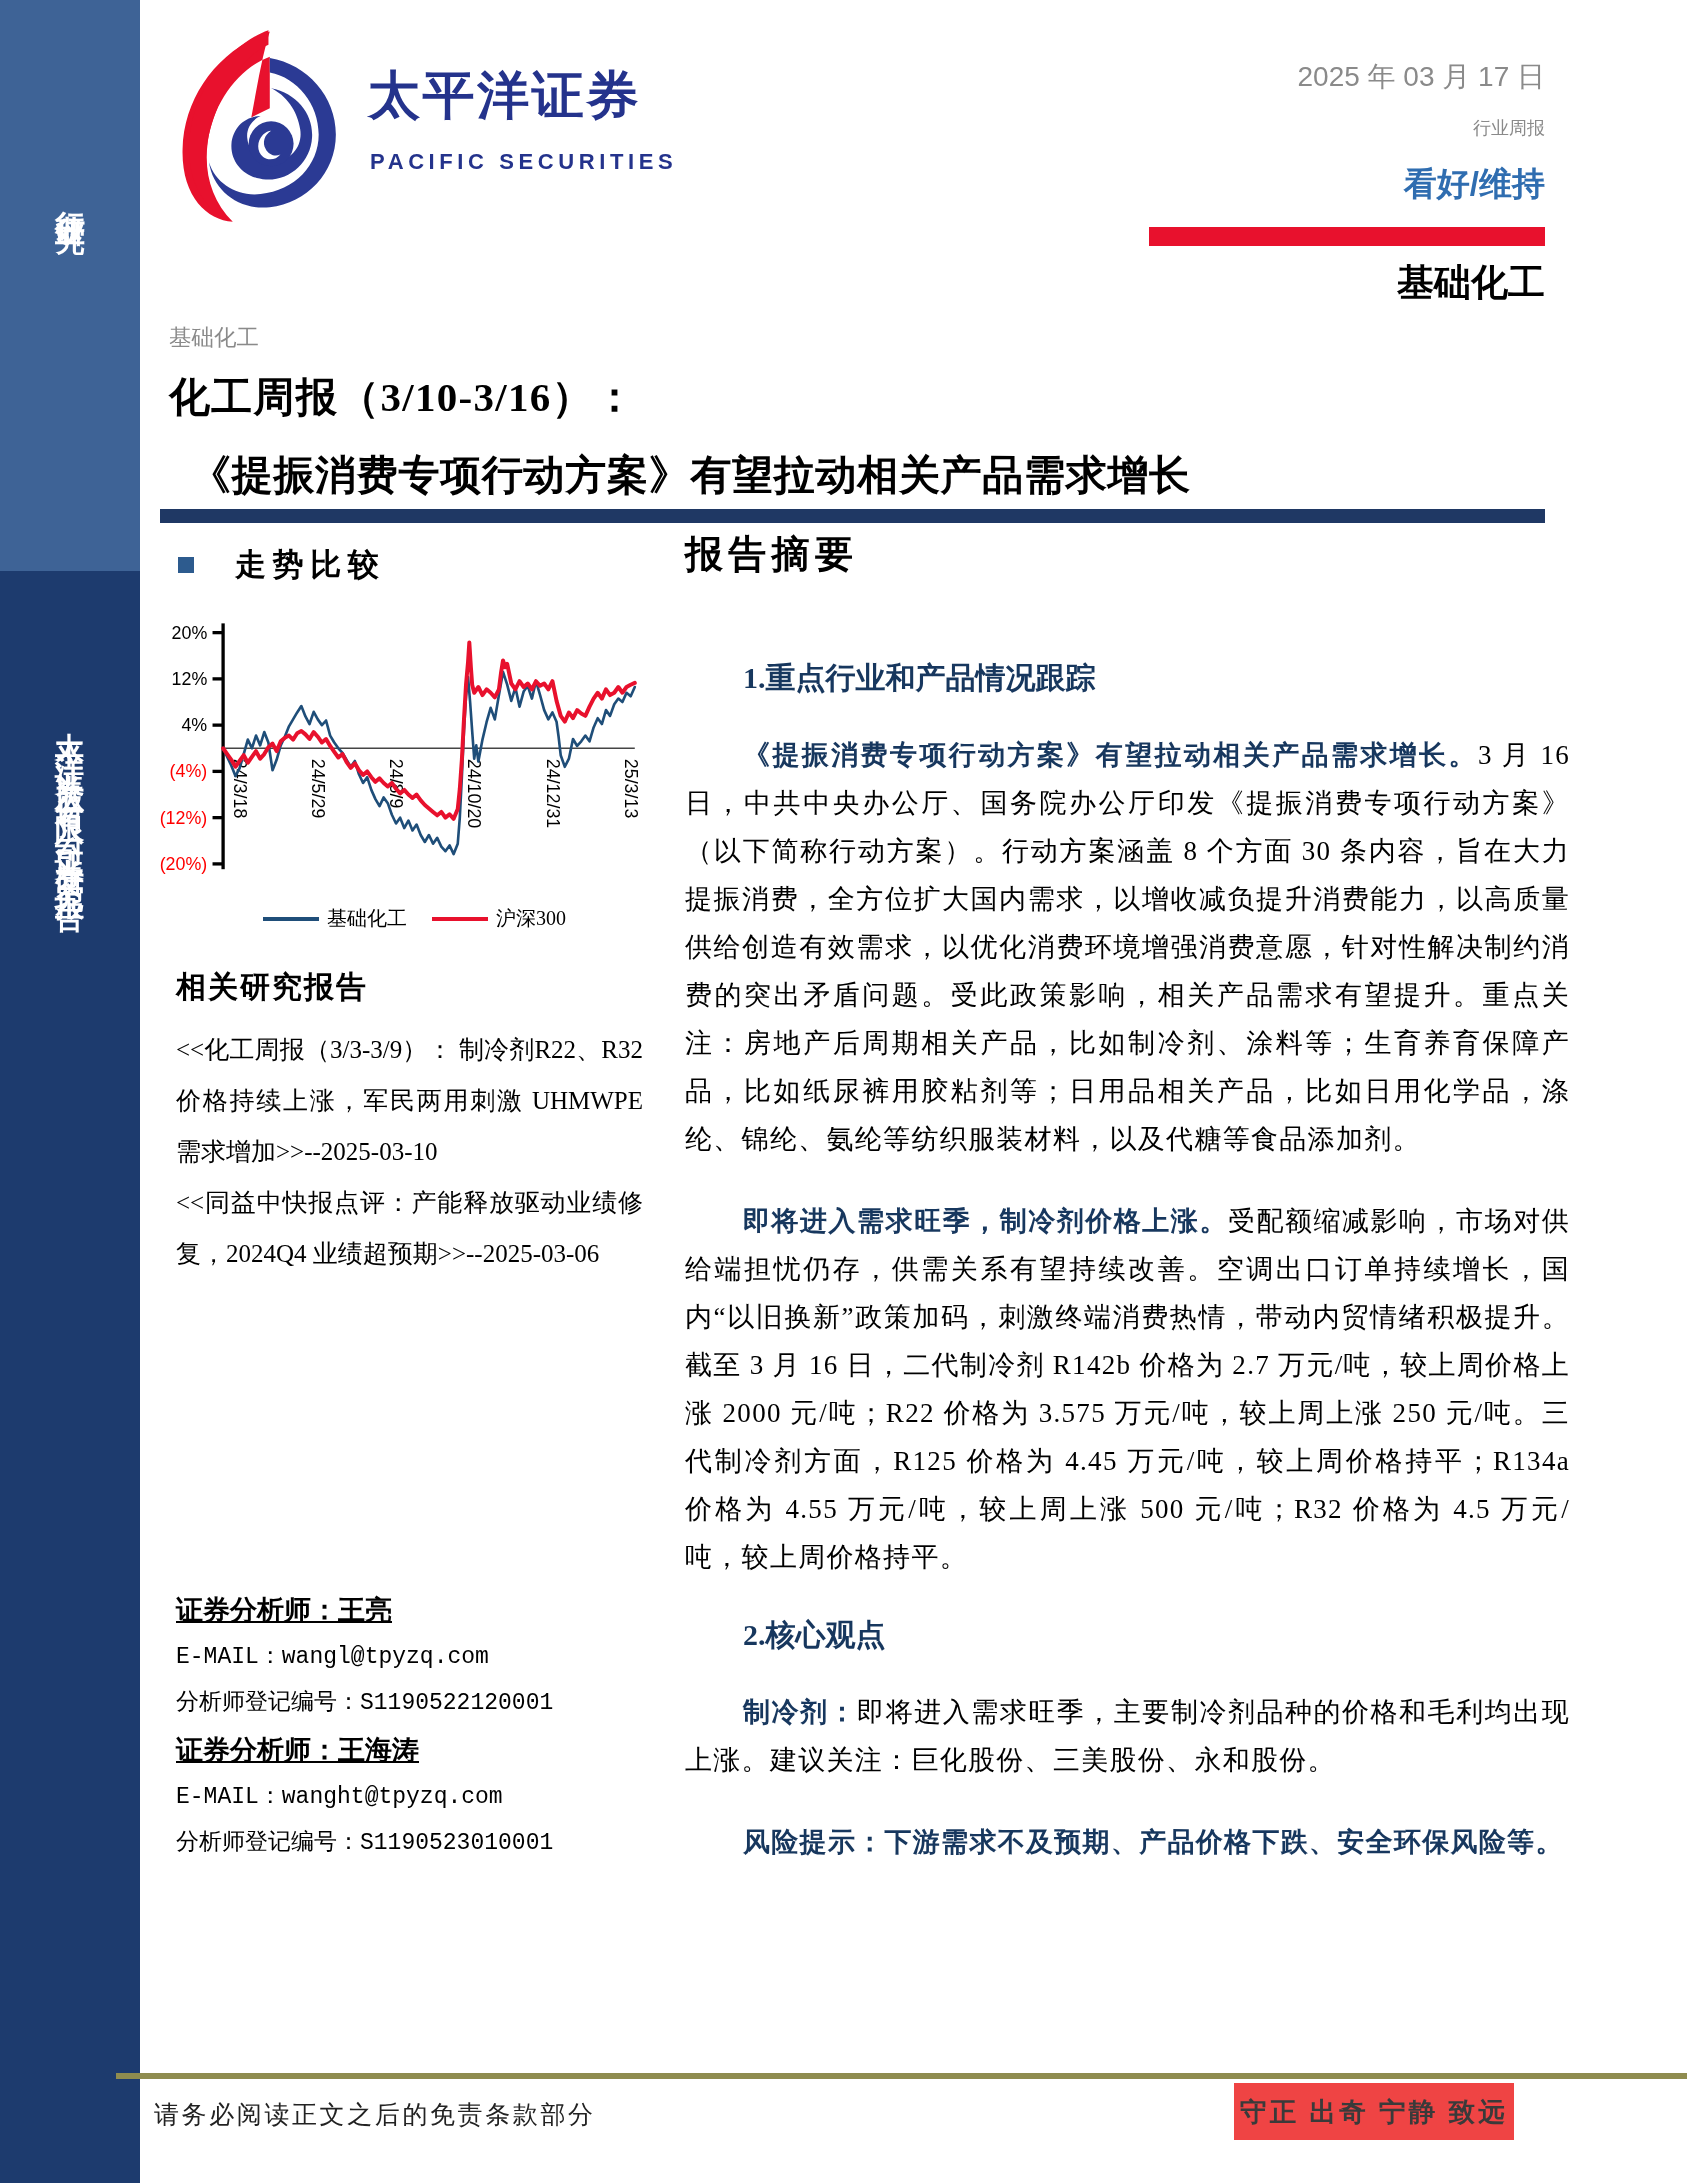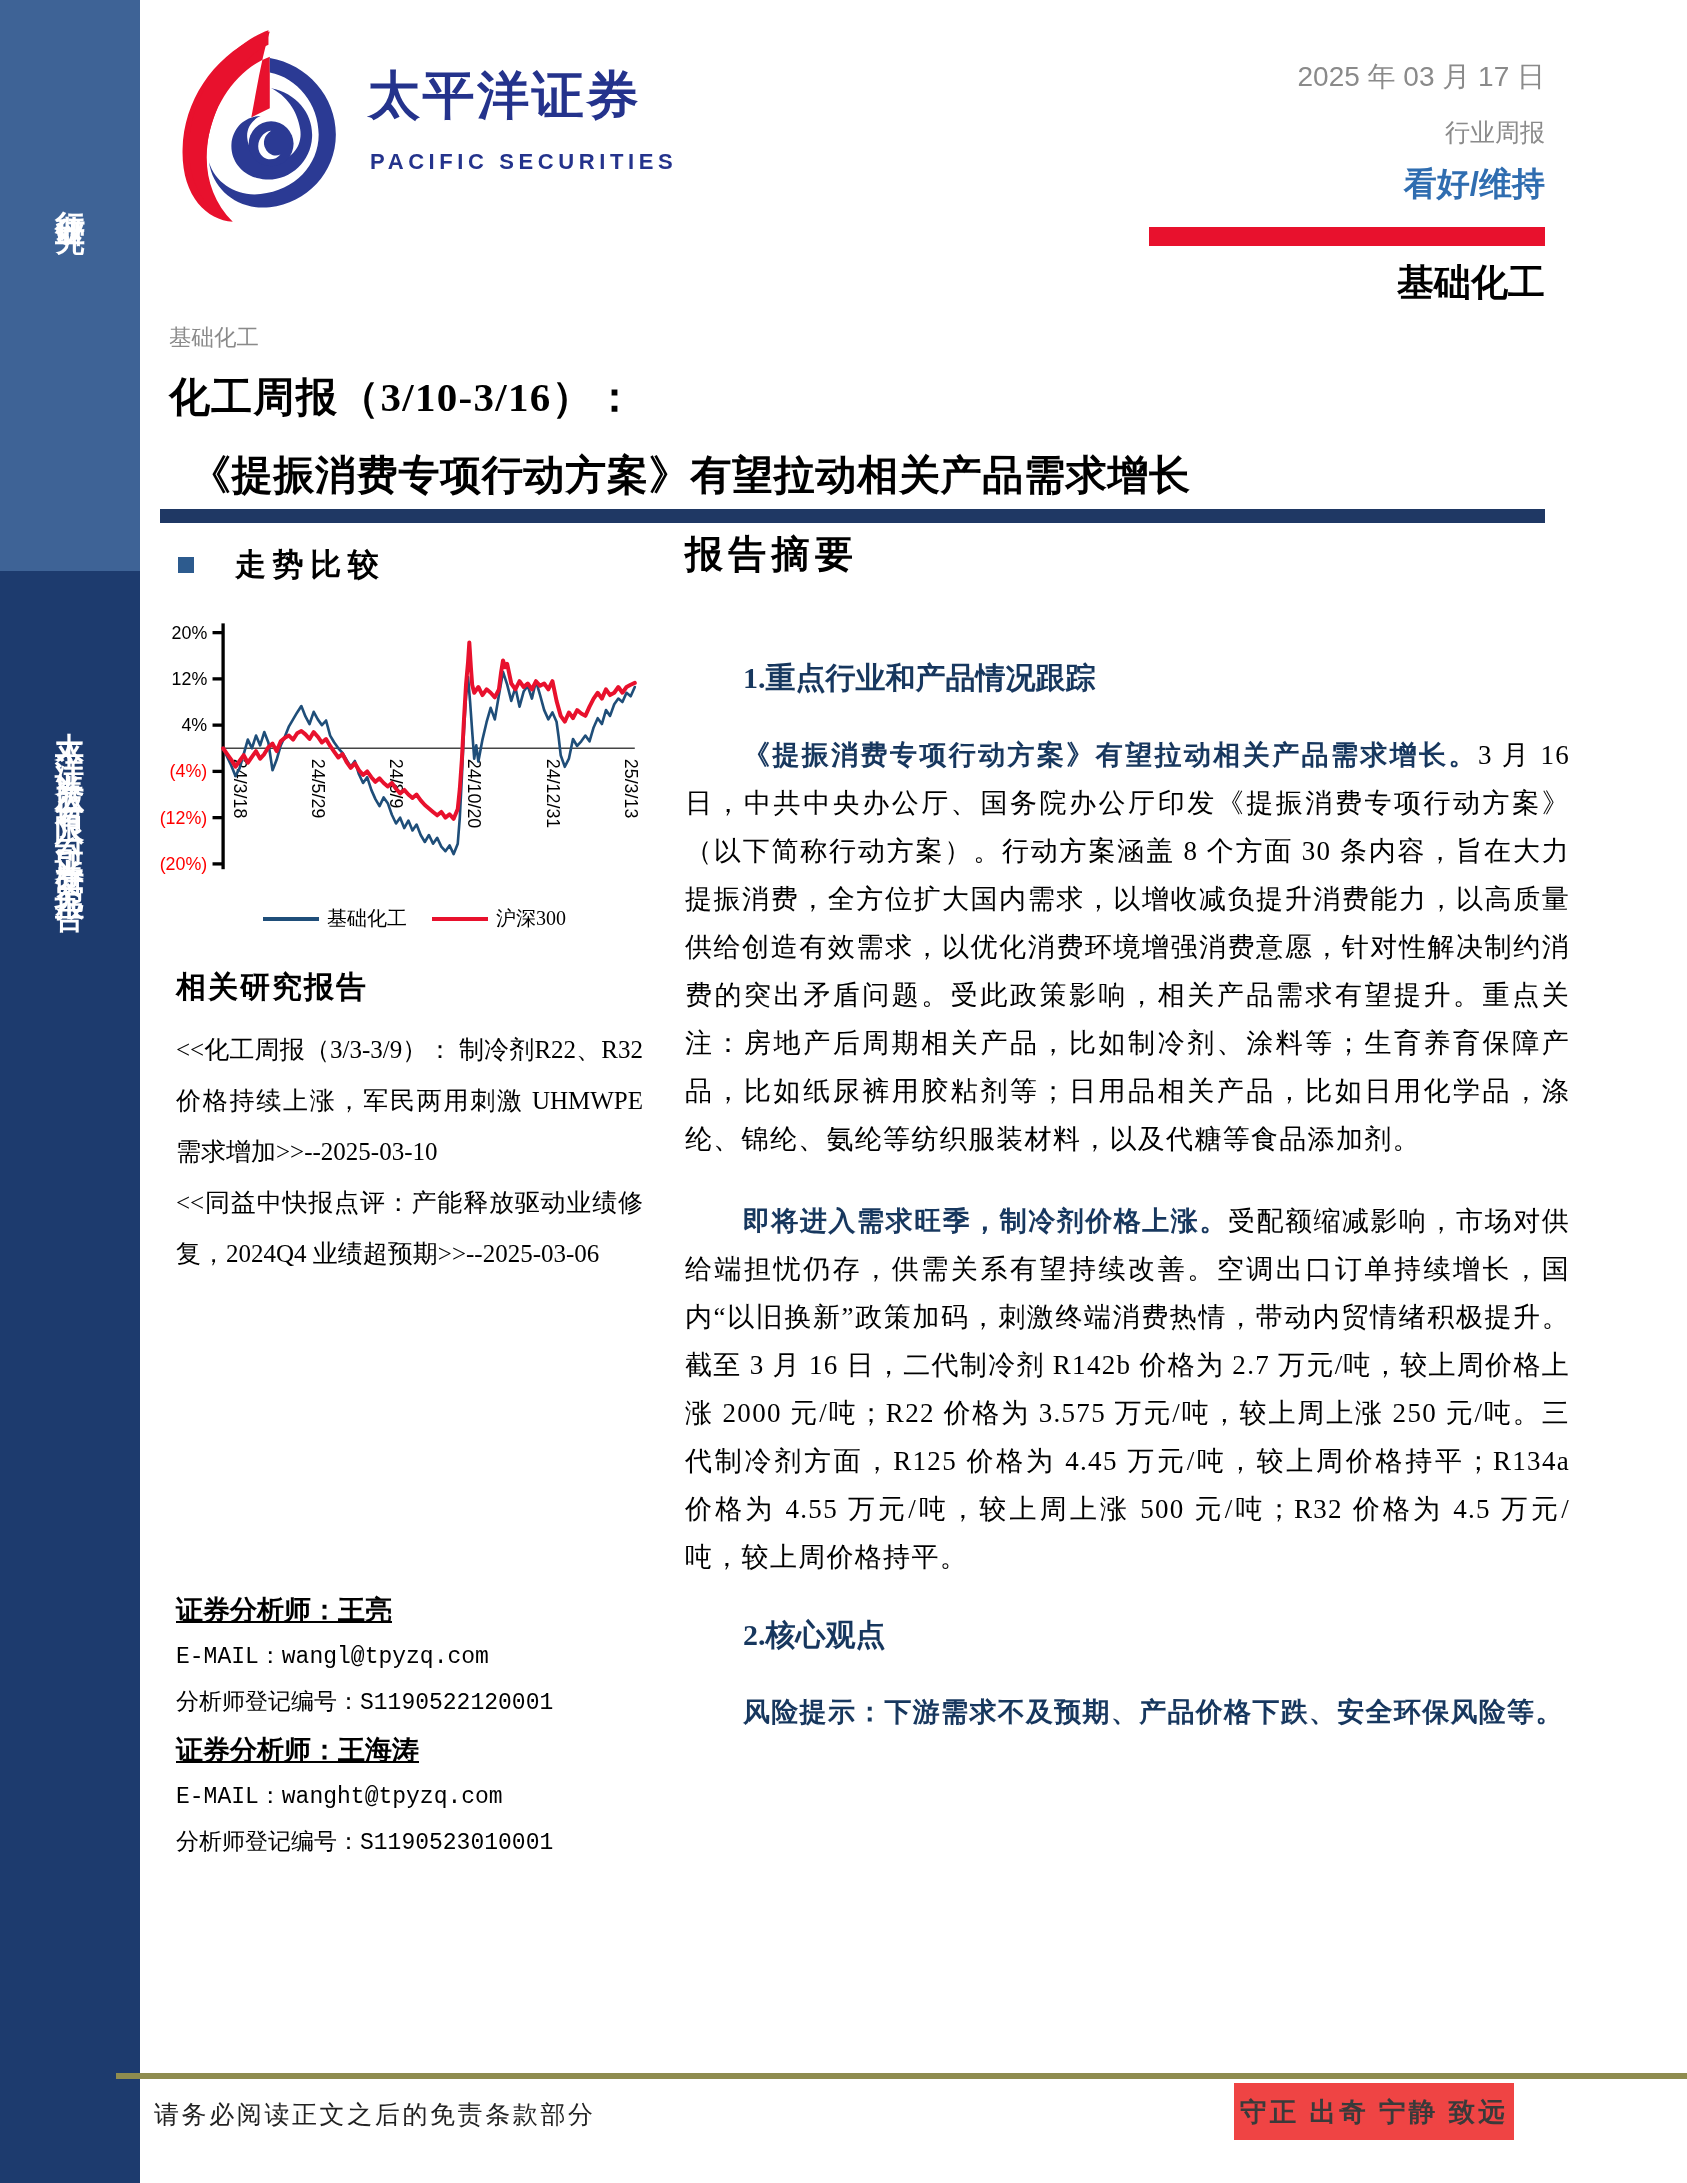--- a/index.html
+++ b/index.html
@@ -15,21 +15,21 @@
   .v-top{left:49px;top:187px;font-size:30px;letter-spacing:4px;font-weight:600;}
   .v-bottom{left:50px;top:709px;font-size:29px;letter-spacing:10.6px;font-weight:600;}
 
   
   .logo-cn{left:368px;top:61px;font-size:52px;font-weight:bold;color:#24338c;
            font-family:"Liberation Sans","DejaVu Sans",sans-serif;letter-spacing:2.6px;}
   .logo-en{left:370px;top:130px;font-size:22px;font-weight:bold;color:#24338c;
            font-family:"Liberation Sans","DejaVu Sans",sans-serif;letter-spacing:4.6px;margin-top:19px;}
   .hdr-right{right:142px;text-align:right;}
   .hdr-date{top:58px;font-size:28px;color:#8a8a8a;font-family:"Liberation Sans",sans-serif;}
-  .hdr-type{top:116px;font-size:25px;color:#8a8a8a;font-family:"Liberation Sans",sans-serif;}
+  .hdr-type{top:116px;font-size:18px;color:#8a8a8a;font-family:"Liberation Sans",sans-serif;}
   .hdr-rating{top:162px;font-size:33px;font-weight:bold;color:#2f6db0;
               font-family:"Liberation Sans",sans-serif;}
   .red-bar{left:1149px;top:227px;width:396px;height:19px;background:#e8112d;}
   .hdr-industry{top:258px;font-size:37px;font-weight:bold;color:#000000;
                 font-family:"Liberation Sans",sans-serif;}
 
   
   .eyebrow{left:169px;top:322px;font-size:22.5px;color:#8a8a8a;}
   .title-1{left:169px;top:370px;font-size:41px;font-weight:bold;color:#000;letter-spacing:1.3px;}
   .title-2{left:190px;top:448px;font-size:41px;font-weight:bold;color:#000;letter-spacing:0.7px;}
@@ -158,20 +158,21 @@
       <p class="analyst-line">分析师登记编号：S1190523010001</p>
     </div>
 
   <div class="abs summary-col">
     <h1 class="summary-title">报告摘要</h1>
     <div id="summary-sections">
         <div class="sec-heading">1.重点行业和产品情况跟踪</div>
         <p class="body-p"><span class="lead">《提振消费专项行动方案》有望拉动相关产品需求增长。</span><span>3 月 16 日，中共中央办公厅、国务院办公厅印发《提振消费专项行动方案》（以下简称行动方案）。行动方案涵盖 8 个方面 30 条内容，旨在大力提振消费，全方位扩大国内需求，以增收减负提升消费能力，以高质量供给创造有效需求，以优化消费环境增强消费意愿，针对性解决制约消费的突出矛盾问题。受此政策影响，相关产品需求有望提升。重点关注：房地产后周期相关产品，比如制冷剂、涂料等；生育养育保障产品，比如纸尿裤用胶粘剂等；日用品相关产品，比如日用化学品，涤纶、锦纶、氨纶等纺织服装材料，以及代糖等食品添加剂。</span></p>
         <p class="body-p"><span class="lead">即将进入需求旺季，制冷剂价格上涨。</span><span>受配额缩减影响，市场对供给端担忧仍存，供需关系有望持续改善。空调出口订单持续增长，国内“以旧换新”政策加码，刺激终端消费热情，带动内贸情绪积极提升。截至 3 月 16 日，二代制冷剂 R142b 价格为 2.7 万元/吨，较上周价格上涨 2000 元/吨；R22 价格为 3.575 万元/吨，较上周上涨 250 元/吨。三代制冷剂方面，R125 价格为 4.45 万元/吨，较上周价格持平；R134a 价格为 4.55 万元/吨，较上周上涨 500 元/吨；R32 价格为 4.5 万元/吨，较上周价格持平。</span></p>
         <div class="sec-heading">2.核心观点</div>
+        <p class="body-p"><span class="lead">制冷剂：</span><span>即将进入需求旺季，主要制冷剂品种的价格和毛利均出现上涨。建议关注：巨化股份、三美股份、永和股份。</span></p>
         <p class="body-p"><span class="lead">风险提示：下游需求不及预期、产品价格下跌、安全环保风险等。</span></p>
       </div>
   </div>
 
   <div class="abs gold-line"></div>
   <div class="abs footer-left">请务必阅读正文之后的免责条款部分</div>
   <div class="abs motto-box">
     <span class="motto-text">守正 出奇 宁静 致远</span>
   </div>
 

